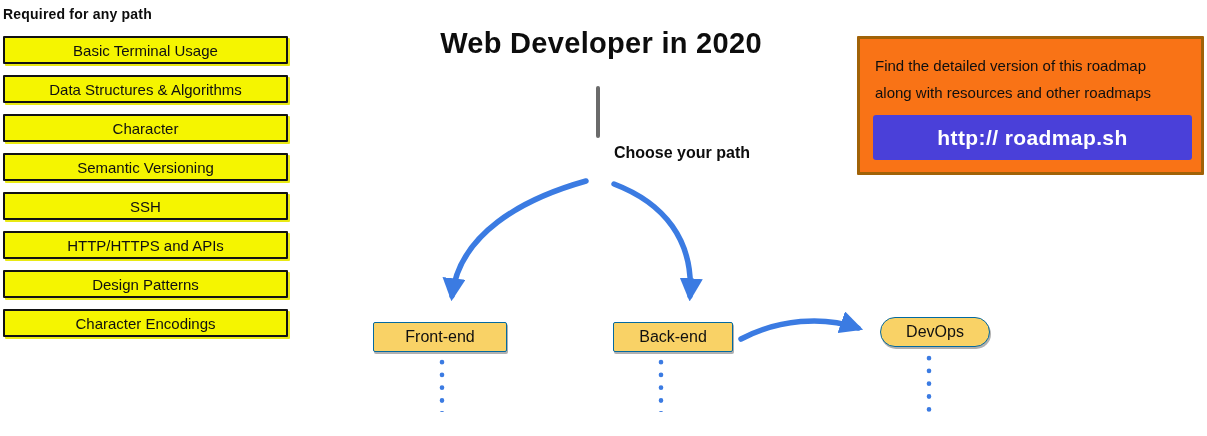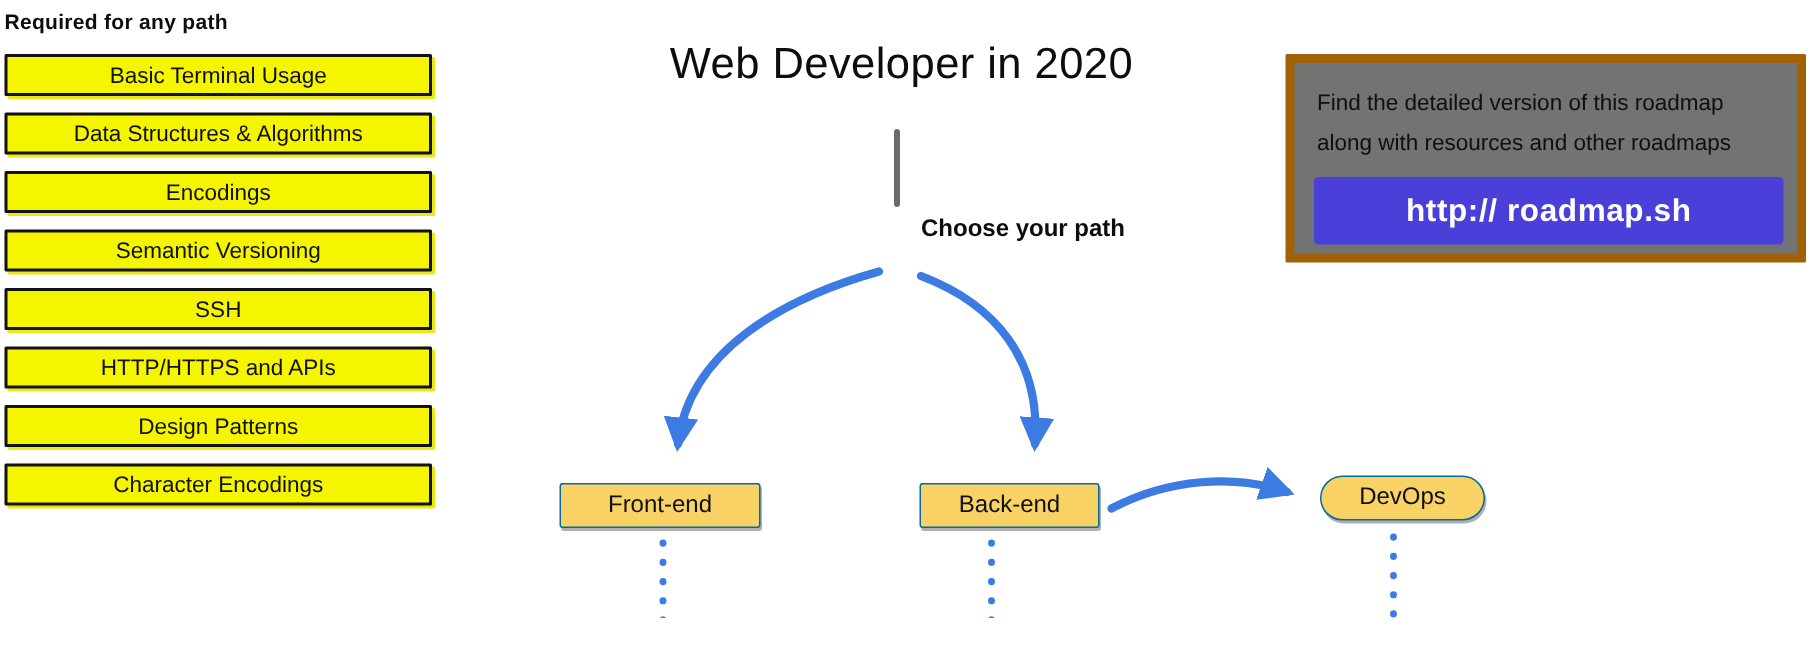--- a/index.html
+++ b/index.html
@@ -24,21 +24,21 @@
     background:var(--yellow);
     border:2px solid #121212;border-radius:1px;
     box-shadow:2px 2px 0 var(--yellow-fringe);
     display:flex;align-items:center;justify-content:center;
     font-size:15px;color:#101010;cursor:pointer;
   }
 
   
   .title{
     position:absolute;left:301px;top:27px;width:600px;
-    text-align:center;font-size:29px;font-weight:400;color:#0d0d0d;letter-spacing:.3px;
+    text-align:center;font-size:29px;font-weight:700;color:#0d0d0d;letter-spacing:.3px;
   }
   .choose{
     position:absolute;left:450px;top:144px;width:300px;
     text-align:right;font-size:16px;font-weight:700;color:#0d0d0d;
   }
 
   
   svg.connectors{position:absolute;left:0;top:0;width:1207px;height:436px;pointer-events:none;}
   .arrow{stroke:var(--arrow-blue);stroke-width:5.5;fill:none;stroke-linecap:round;}
   .dots{stroke:var(--arrow-blue);stroke-width:4.6;stroke-linecap:round;stroke-dasharray:0.2 12.6;}
@@ -54,21 +54,21 @@
     display:flex;align-items:center;justify-content:center;
     font-size:16px;color:#101010;cursor:pointer;
   }
   .node-frontend{left:373px;top:322px;width:134px;}
   .node-backend{left:613px;top:322px;width:120px;}
   .node-devops{left:880px;top:317px;width:110px;border-radius:15px;}
 
   
   .infobox{
     position:absolute;left:857px;top:36px;width:347px;height:139px;
-    background:#737373;border:6px solid #a16207;border-radius:1px;
+    background:#f97316;border:3px solid #a16207;border-radius:1px;
   }
   .infobox .lines{padding:13px 10px 0 15px;font-size:15px;line-height:27px;color:#0f0f0f;}
   .urlbtn{
     position:absolute;left:13px;right:9px;top:76px;height:45px;
     background:var(--button-purple);border-radius:3px;
     display:flex;align-items:center;justify-content:center;
     color:#ffffff;font-size:21px;font-weight:700;letter-spacing:.4px;
     cursor:pointer;text-decoration:none;
   }
 </style>
@@ -79,21 +79,21 @@
 
   <aside class="sidebar">
     <h2>Required for any path</h2>
     <div class="ybox">
         <span>Basic Terminal Usage</span>
       </div>
     <div class="ybox">
         <span>Data Structures &amp; Algorithms</span>
       </div>
     <div class="ybox">
-        <span>Encodings</span>
+        <span>Character</span>
       </div>
     <div class="ybox">
         <span>Semantic Versioning</span>
       </div>
     <div class="ybox">
         <span>SSH</span>
       </div>
     <div class="ybox">
         <span>HTTP/HTTPS and APIs</span>
       </div>

